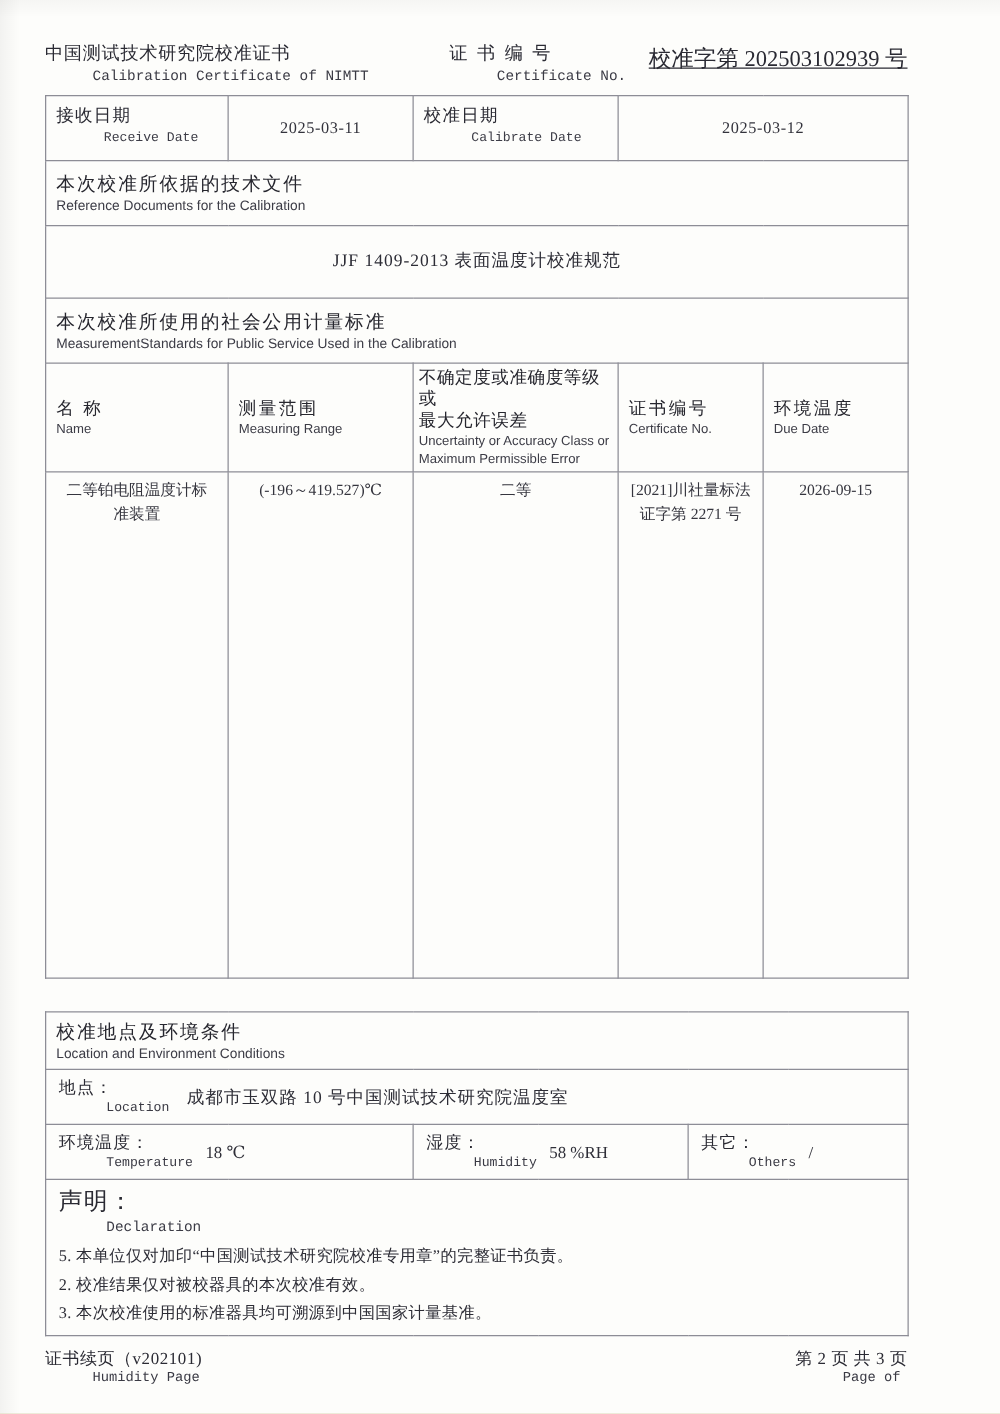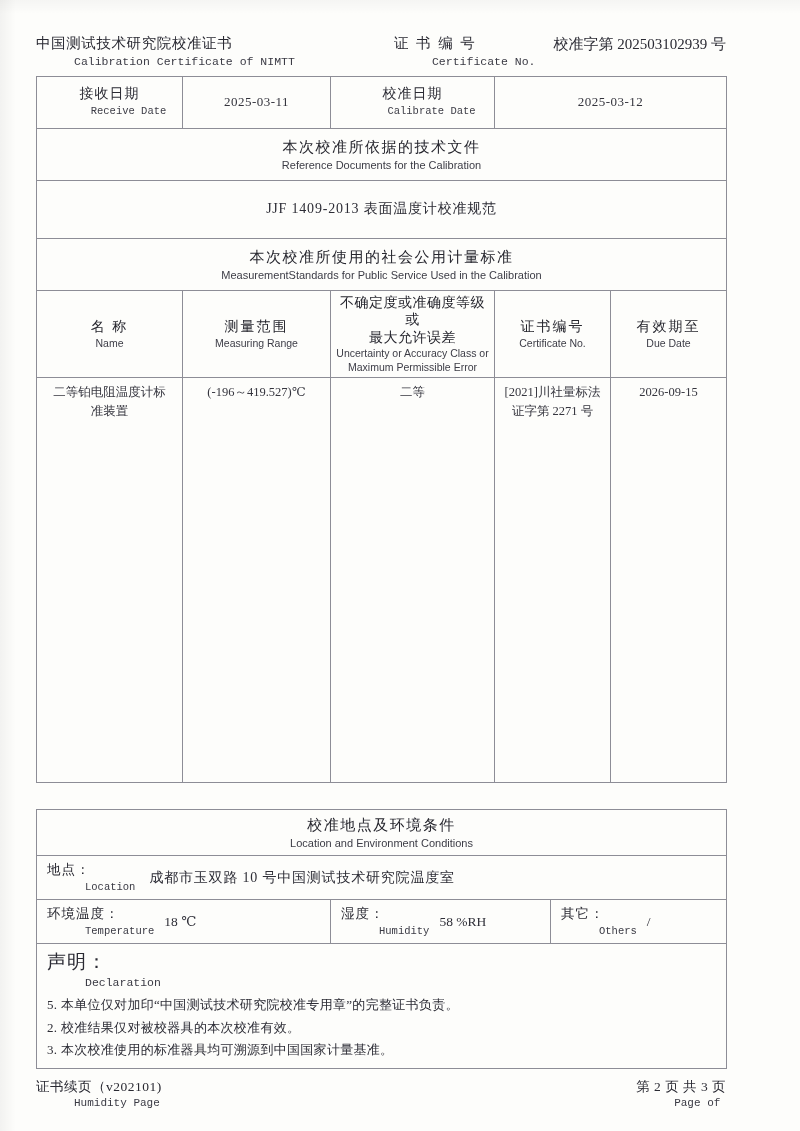--- a/index.html
+++ b/index.html
@@ -58,41 +58,41 @@
     font-size: 11.5px;
     color: #3a3a44;
     font-family: Liberation Mono, monospace;
     line-height: 1.4;
     white-space: nowrap;
     margin-left: 38px;
   }
   .certno-label { text-align: left; }
   .certno-label .cn { letter-spacing: 2px; }
   .certno-value {
-    font-size: 15px;
+    font-size: 18px;
     color: #2a2a33;
     padding-top: 1px;
     white-space: nowrap;
+    text-decoration: underline;
   }
 
   
   table.main {
     width: 690px;
     border-collapse: collapse;
     table-layout: fixed;
   }
   table.main td {
     border: 1px solid #8d8d96;
     padding: 0;
     vertical-align: middle;
     background: transparent;
   }
   .cell {
     padding: 6px 8px;
-    text-align: center;
   }
   .cell .cn {
     font-size: 14px;
     letter-spacing: 1px;
     color: #2a2a33;
   }
   .cell .en {
     font-size: 10.5px;
     color: #3c3c46;
   }
@@ -283,21 +283,21 @@
           </div>
         </td>
         <td>
           <div class="cell">
             <div class="colhead-cn">证书编号</div>
             <div class="colhead-en">Certificate No.</div>
           </div>
         </td>
         <td>
           <div class="cell">
-            <div class="colhead-cn">有效期至</div>
+            <div class="colhead-cn">环境温度</div>
             <div class="colhead-en">Due Date</div>
           </div>
         </td>
       </tr>
 
       <tr>
         <td class="blank-body" style="vertical-align:top">
           <div class="std-cell">
             <span>二等铂电阻温度计标</span><br>
             <span>准装置</span>

